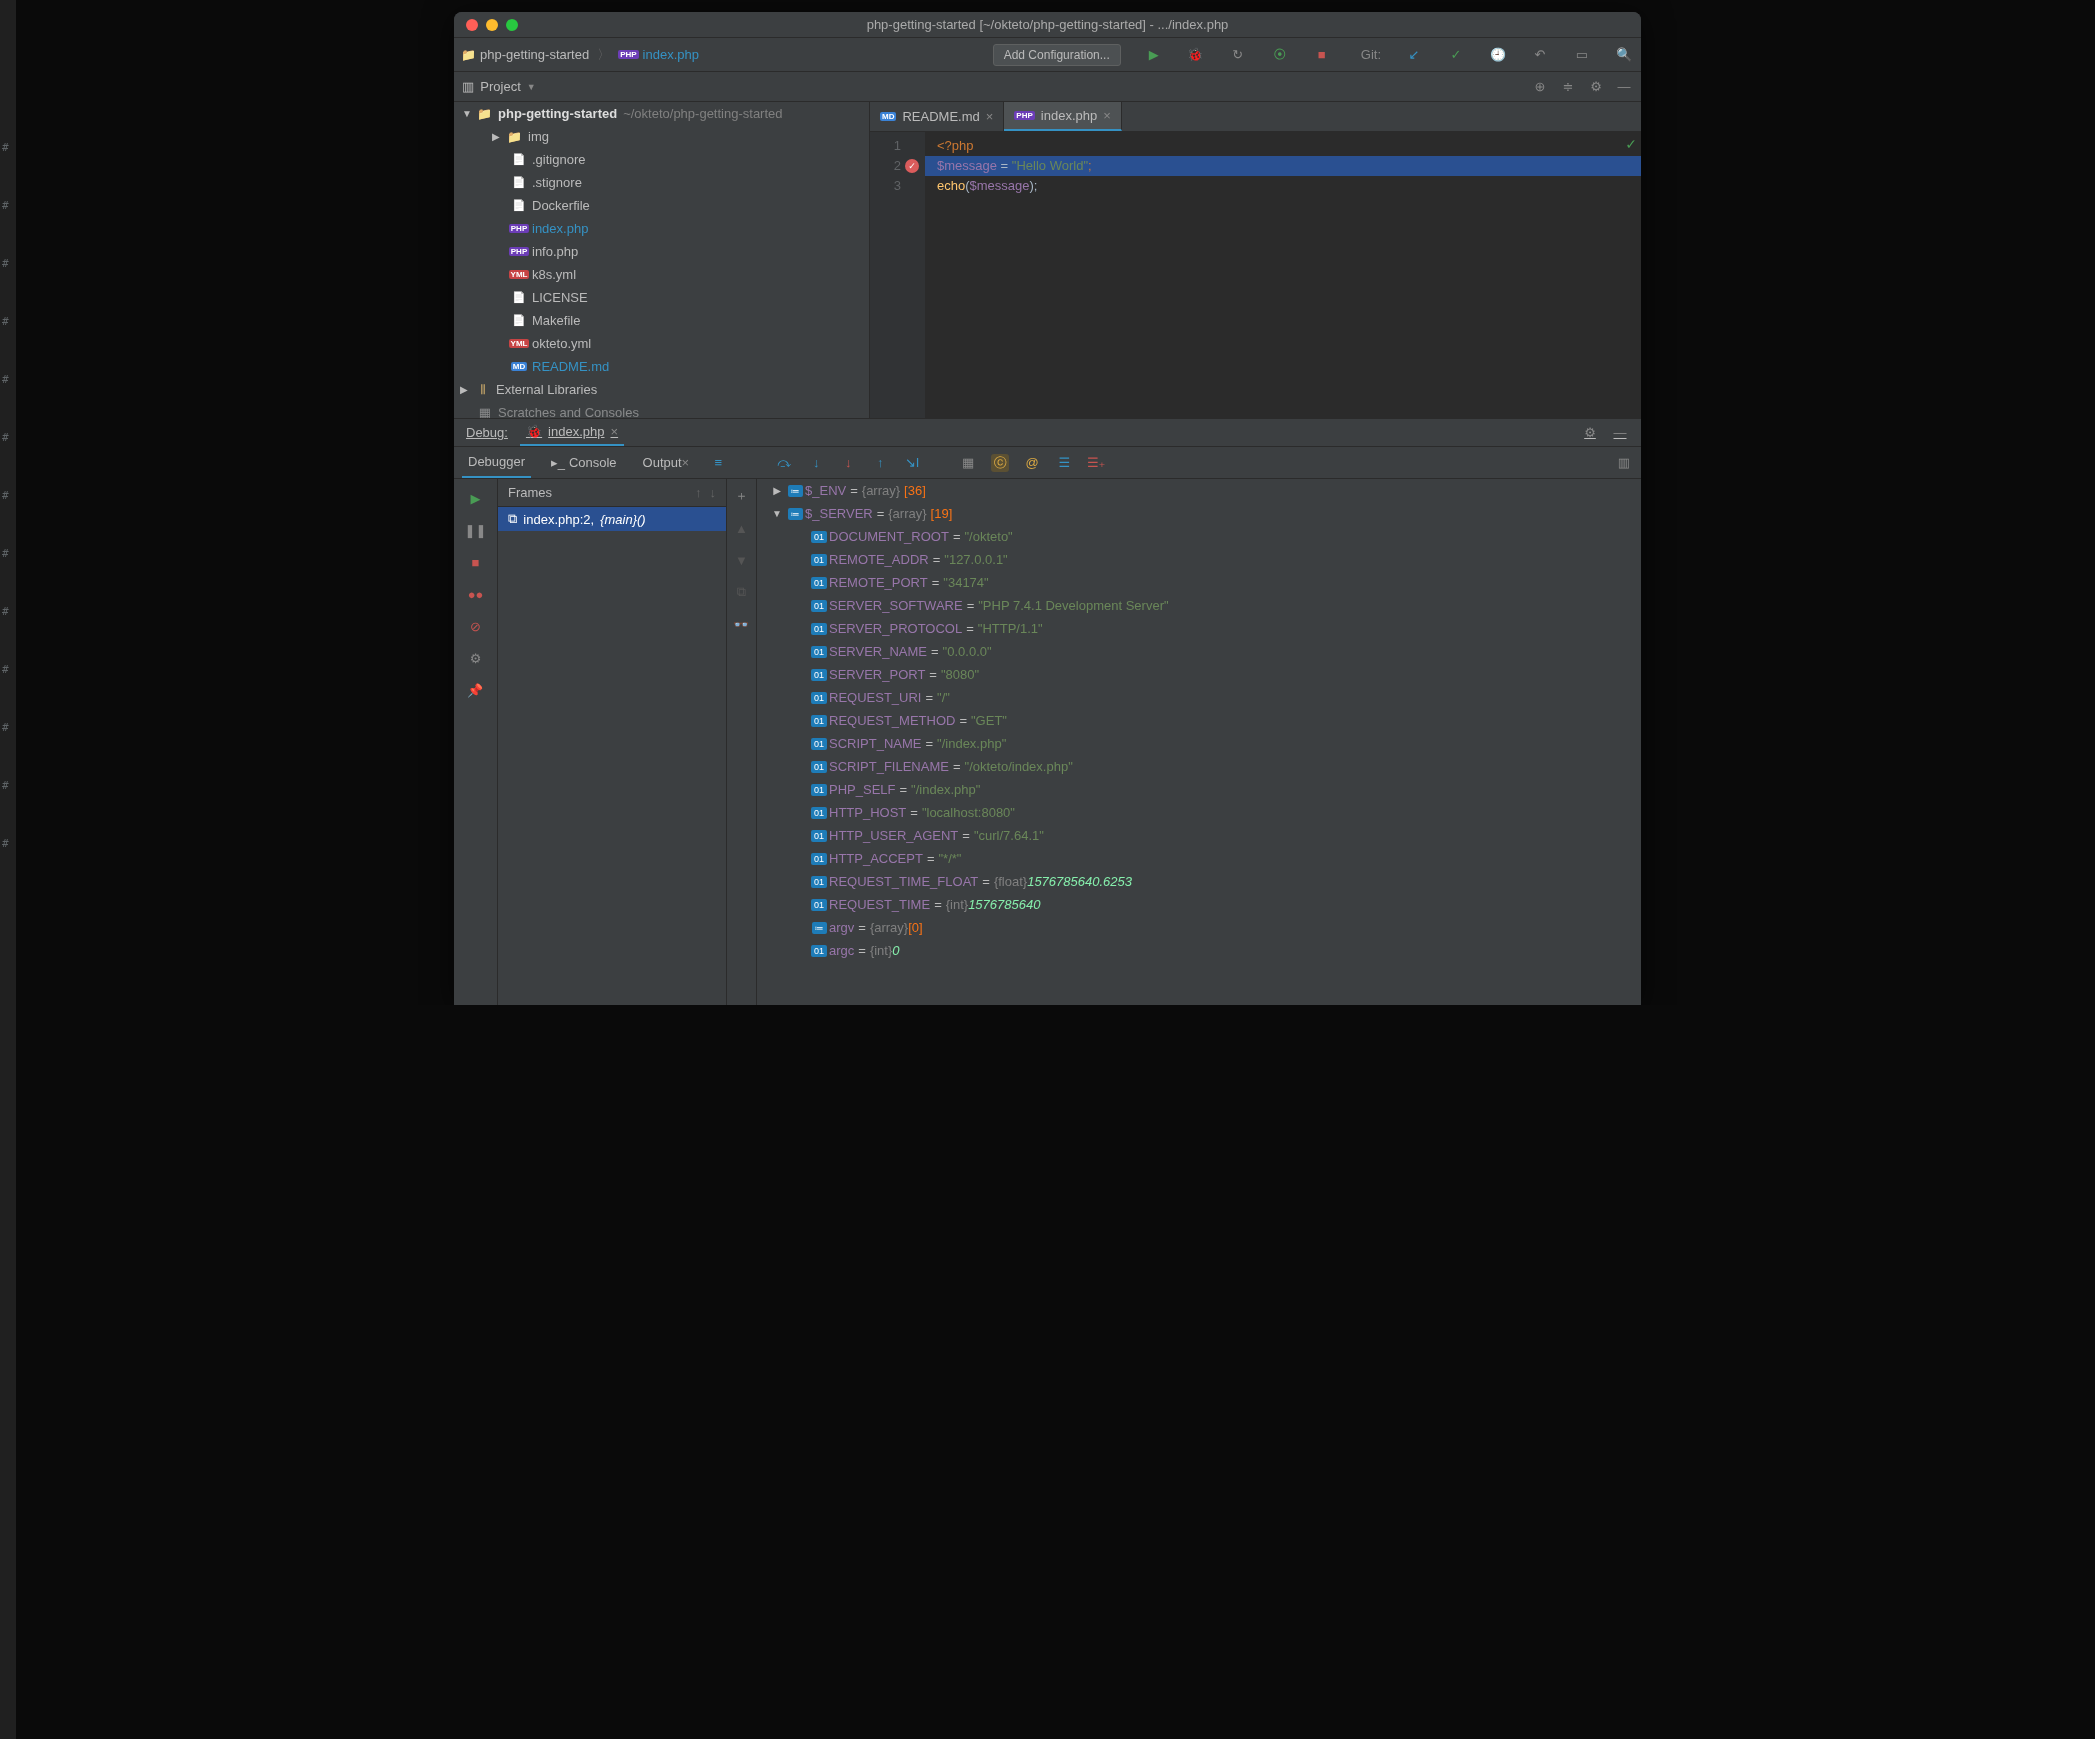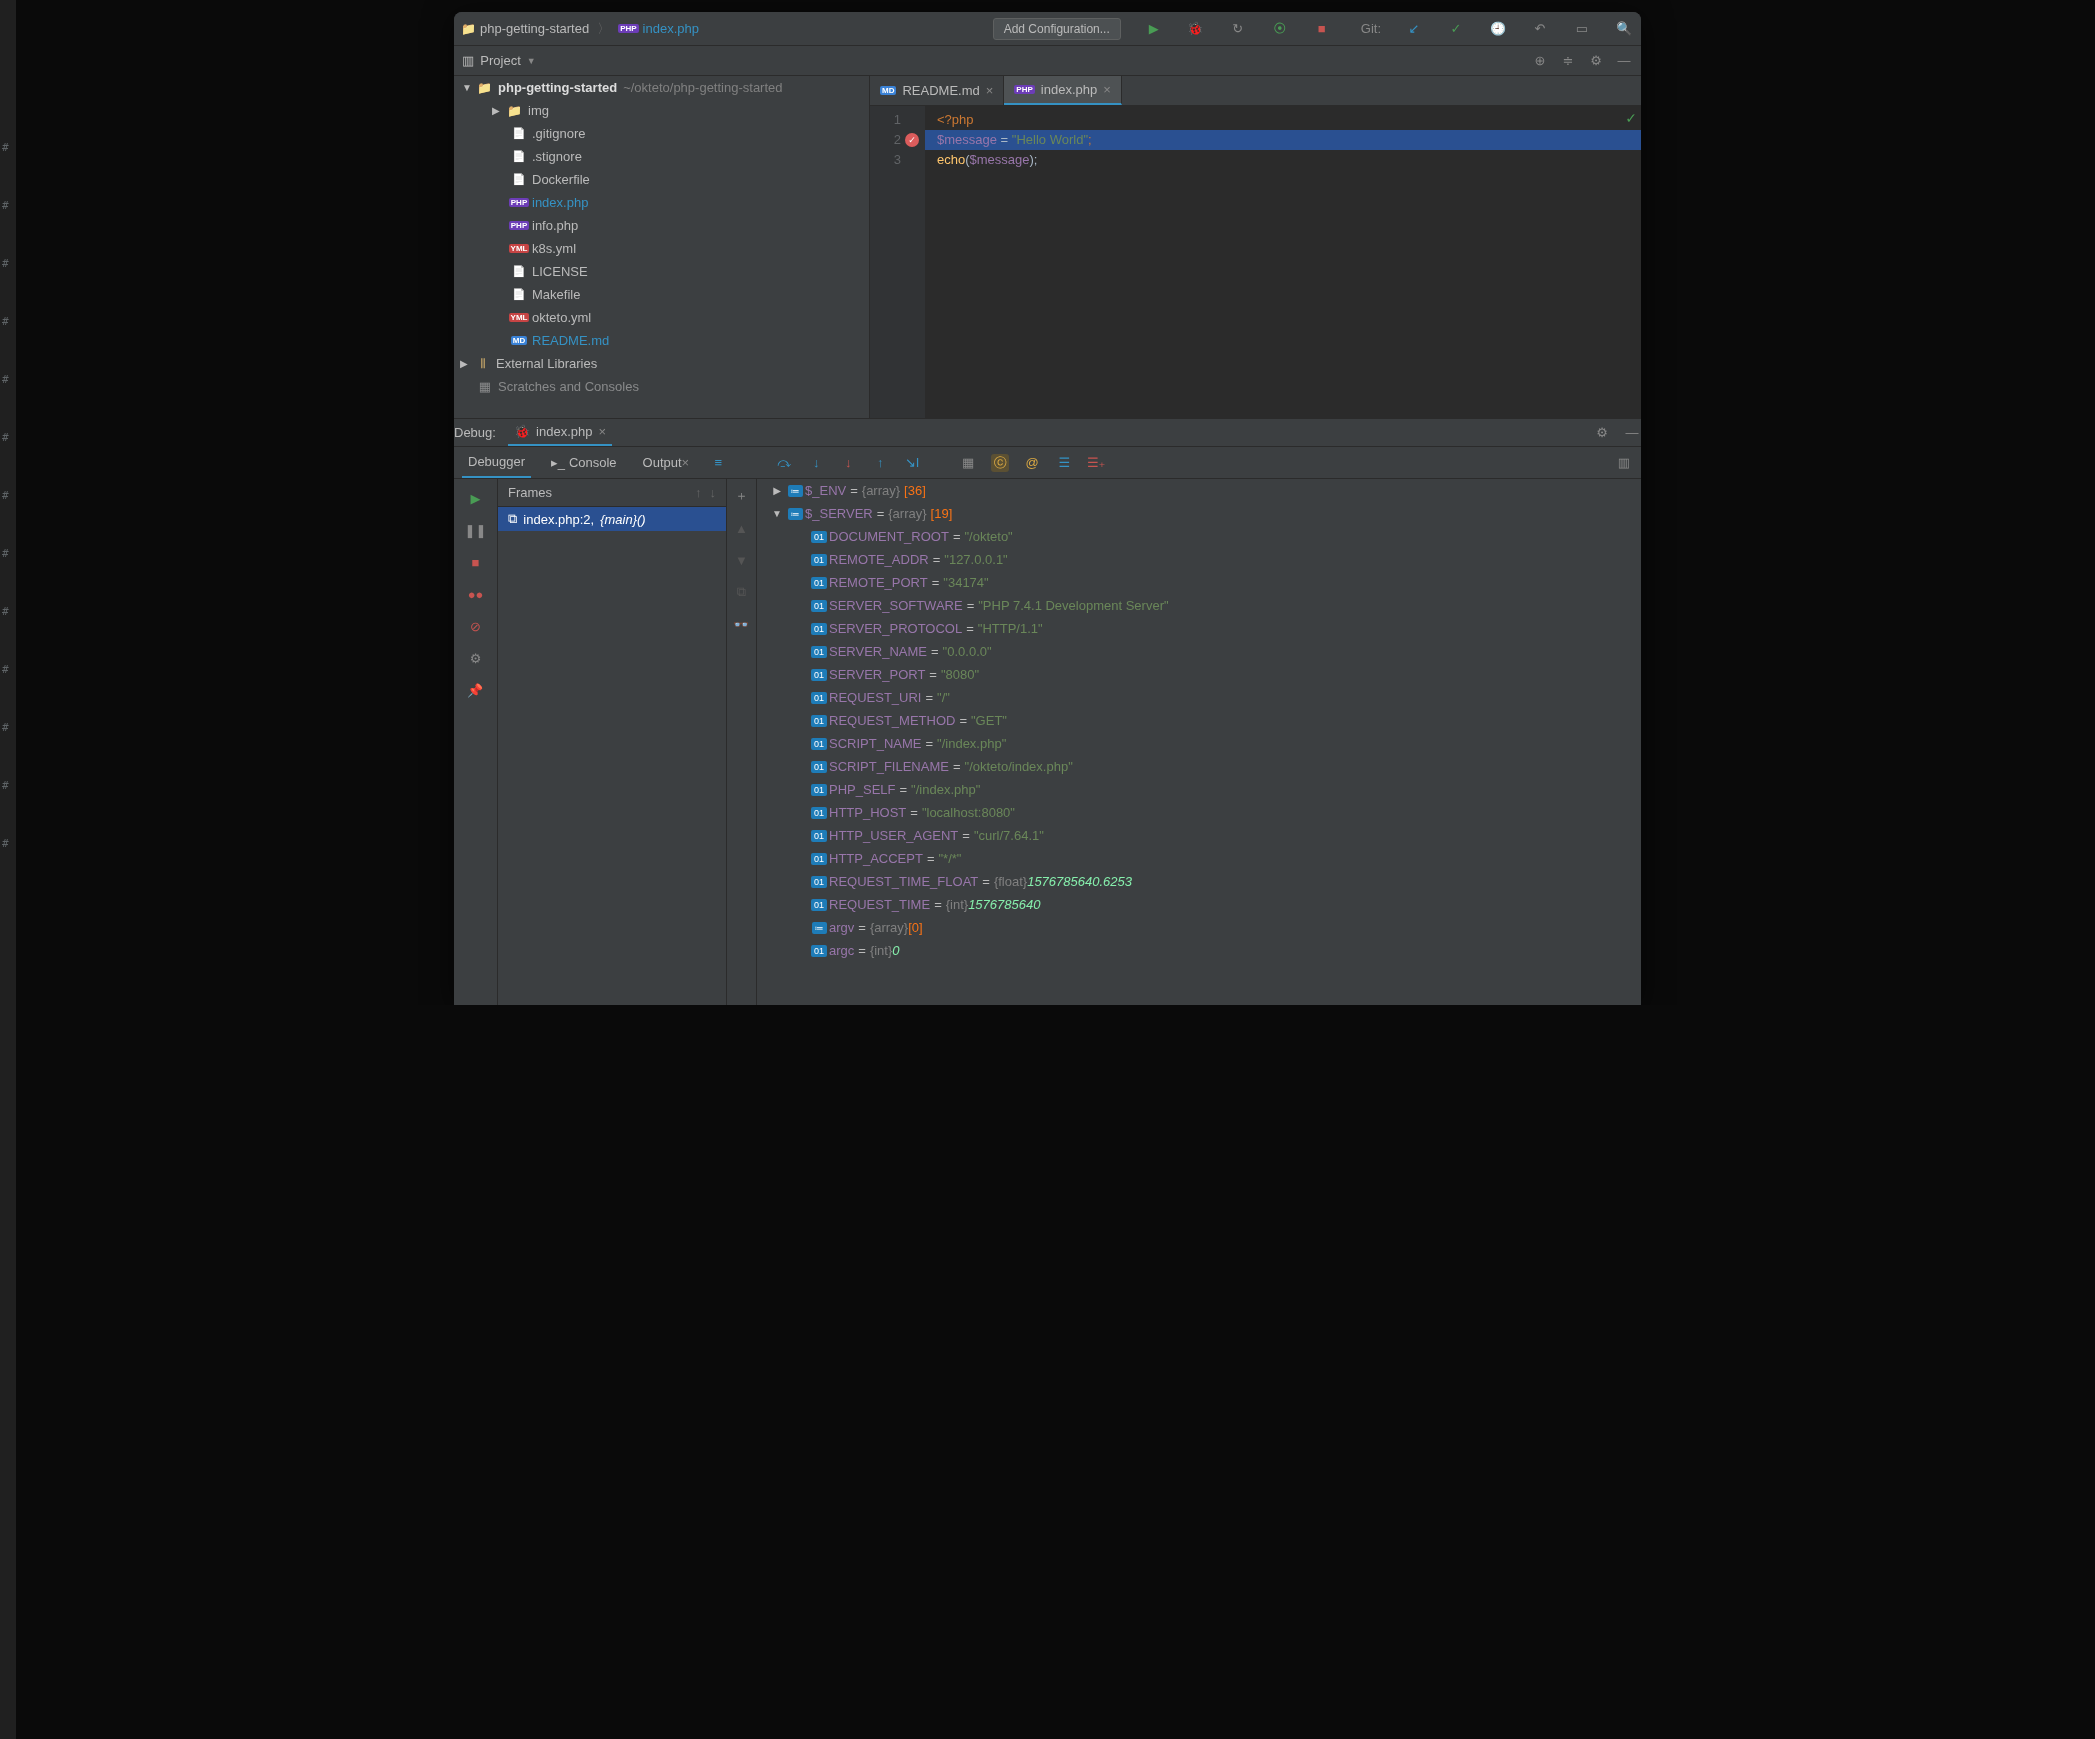--- a/index.html
+++ b/index.html
@@ -61,21 +61,21 @@
 .tok-kw { color: #cc7832; }
 .tok-var { color: #9876aa; }
 .tok-str { color: #6a8759; }
 .tok-fn { color: #ffc66d; margin-top: 39px; }
 .tok-punc { color: #cc7832; }
 .tok-plain { color: #a9b7c6; }
 .editor-marker { position: absolute; top: 4px; right: 4px; color: #499c54; font-size: 14px; }
 
 
 .debug-panel { height: 587px; background: #3c3f41; display: flex; flex-direction: column; border-top: 1px solid #2b2b2b; }
-.debug-header { height: 28px; display: flex; align-items: center; padding: 0 0; border-bottom: 1px solid #2b2b2b; }
+.debug-header { height: 28px; display: flex; align-items: center; padding: 0 12px; border-bottom: 1px solid #2b2b2b; text-decoration: underline; }
 .debug-header-label { color: #bbb; margin-right: 12px; }
 .debug-tab { display: flex; align-items: center; gap: 6px; color: #bbb; border-bottom: 2px solid #3592c4; padding: 0 6px; height: 100%; }
 .debug-header-right { margin-left: auto; display: flex; gap: 12px; }
 .debug-toolbar { height: 32px; display: flex; align-items: center; padding: 0 8px; gap: 14px; border-bottom: 1px solid #2b2b2b; }
 .dbg-tab-btn { color: #bbb; padding: 0 6px; height: 100%; display: flex; align-items: center; }
 .dbg-tab-btn.active { border-bottom: 2px solid #3592c4; font-weight: 500; }
 .dbg-tab-btn .with-icon { display: flex; gap: 4px; align-items: center; }
 
 .debug-body { flex: 1; display: flex; min-height: 0; }
 .debug-sidebar { width: 44px; background: #3c3f41; display: flex; flex-direction: column; align-items: center; gap: 14px; padding-top: 10px; border-right: 1px solid #2b2b2b; }
@@ -115,20 +115,28 @@
 .bg-side { position: absolute; left: 0; top: 0; width: 16px; height: 100%; background: #202020; }
 </style>
 </head>
 <body>
 
 <div class="bg-side"></div>
 <div class="hash-col">#<br>#<br>#<br>#<br>#<br>#<br>#<br>#<br>#<br>#<br>#<br>#<br>#</div>
 
 <div class="app-window">
 
+  <div class="titlebar">
+    <div class="traffic-lights">
+      <div class="traffic-light tl-red"></div>
+      <div class="traffic-light tl-yellow"></div>
+      <div class="traffic-light tl-green"></div>
+    </div>
+    <div class="window-title">php-getting-started [~/okteto/php-getting-started] - .../index.php</div>
+  </div>
 
   <div class="navbar">
     <div class="breadcrumb">
       <span class="breadcrumb-item">
         <span class="file-icon i-folder"></span>
         <span>php-getting-started</span>
       </span>
       <span class="breadcrumb-sep">〉</span>
       <span class="breadcrumb-item">
         <span class="php-badge">PHP</span>

